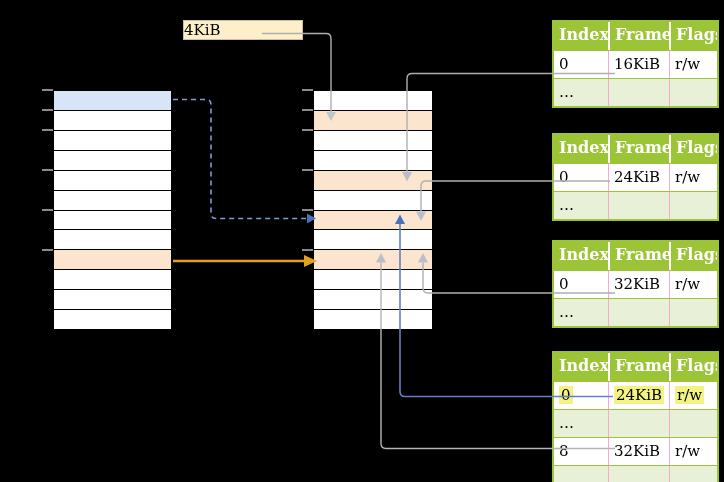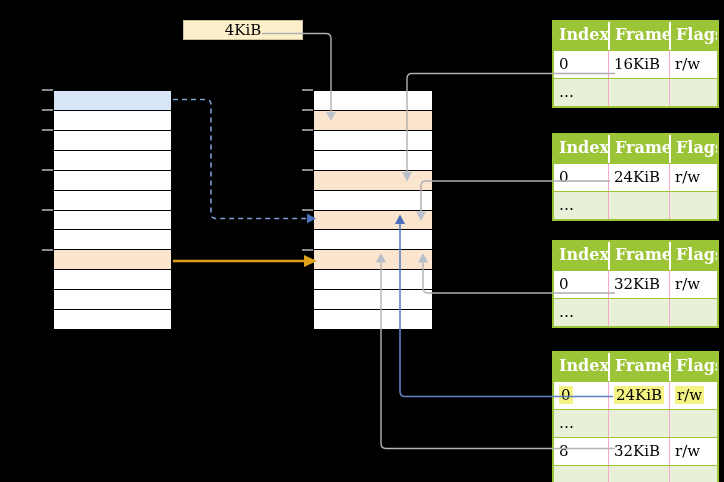--- a/index.html
+++ b/index.html
@@ -4,21 +4,21 @@
 <style>
   html,body{margin:0;padding:0;background:#000;}
   #canvas{
     position:relative;width:724px;height:482px;background:#000;
     overflow:hidden;font-family:"DejaVu Serif", serif;color:#000;
   }
   
   .size-label{
     position:absolute;left:183px;top:20px;width:118px;height:18px;
     background:#fcefc9;border:1px solid #c9c19e;
-    text-align:center;font-size:15px;line-height:18px;
+    text-align:left;font-size:15px;line-height:18px;
   }
   
   .ptable{
     position:absolute;top:90px;height:240px;border:1px solid #000;
     background:#fff;display:flex;flex-direction:column;box-sizing:border-box;
   }
   .ptable.left{left:53px;width:119px;}
   .ptable.middle{left:313px;width:120px;}
   .prow{flex:1;border-top:1px solid #000;}
   .prow:first-child{border-top:none;}

